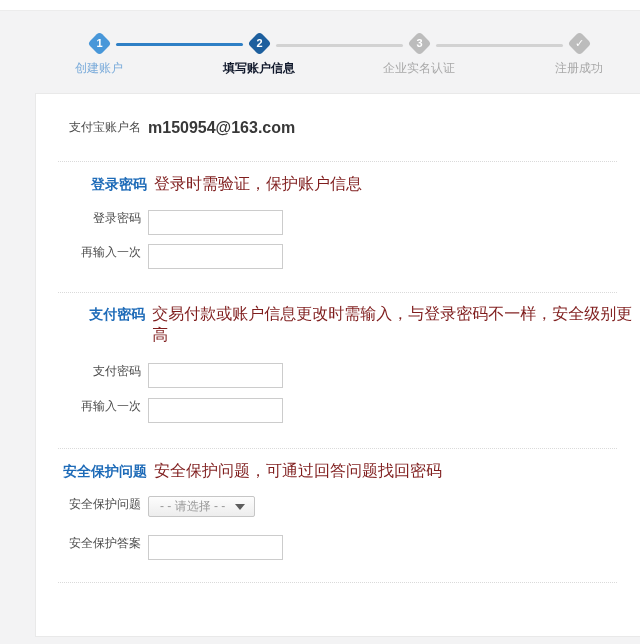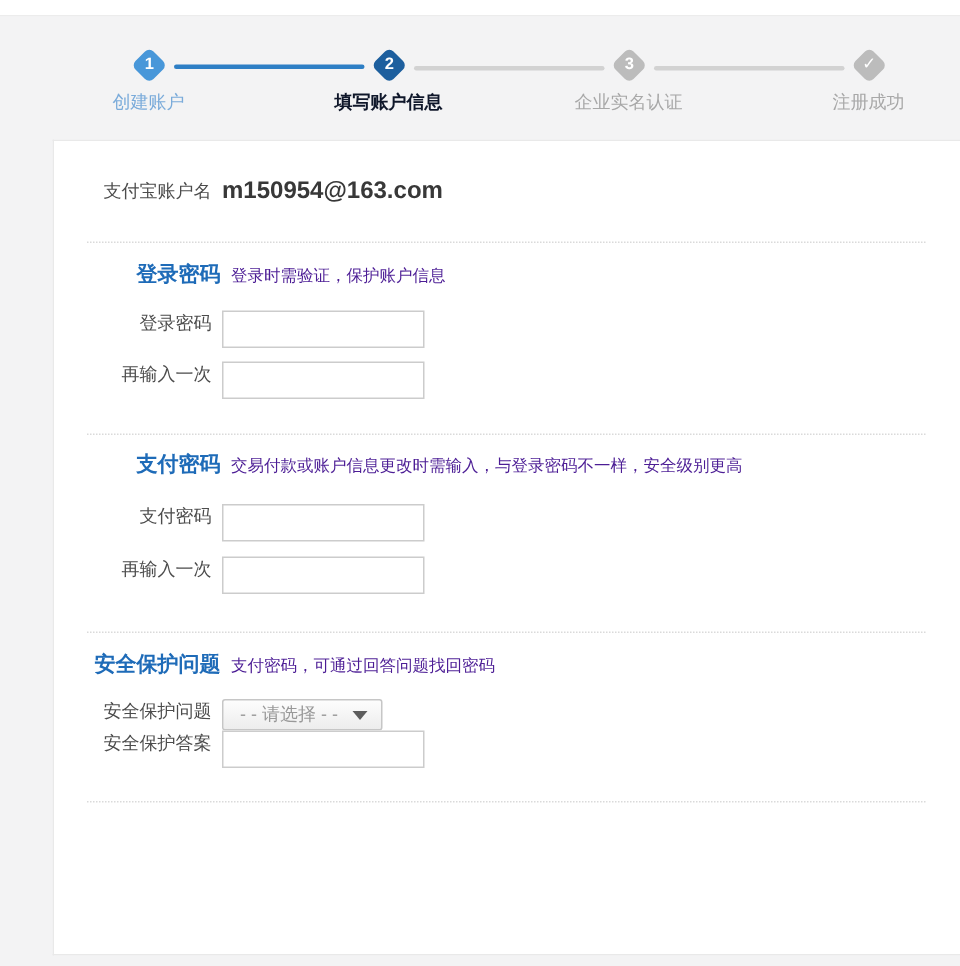--- a/index.html
+++ b/index.html
@@ -52,36 +52,36 @@
   .text-input {
     width:135px; height:25px; border:1px solid #cccccc; background:#fff;
     font-size:12px; padding:0 5px; color:#333;
   }
 
   .section-head-row { display:flex; align-items:baseline; }
   .sec-head {
     width:111px; text-align:right;
     color:#1e6bb8; font-size:14px; font-weight:bold;
   }
-  .sec-hint { margin-left:7px; font-size:11px; color:#4c1d95; }
+  .sec-hint { margin-left:7px; font-size:16px; color:#7f1d1d; }
 
   
   .row-account   { margin-top:0; }
   .sep-1 { margin-top:24px; }
   .head-login { margin-top:12px; }
   .row-login-1 { margin-top:15px; }
   .row-login-2 { margin-top:9px; }
   .sep-2 { margin-top:23px; }
   .head-pay { margin-top:11px; }
   .row-pay-1 { margin-top:17px; }
   .row-pay-2 { margin-top:10px; }
   .sep-3 { margin-top:25px; }
   .head-sec { margin-top:12px; }
   .row-question { margin-top:14px; }
-  .row-answer { }
+  .row-answer { margin-top:18px; }
   .sep-4 { margin-top:22px; }
 
   
   .select-box {
     width:107px; height:21px; border:1px solid #c6c6c6; border-radius:2px;
     background:linear-gradient(#fdfdfd,#ededed);
     display:flex; align-items:center; cursor:pointer;
   }
   .select-text { font-size:12px; color:#999999; padding-left:11px; }
   .chevron {
@@ -167,21 +167,21 @@
   </div>
   <div class="field-row row-pay-2">
     <span class="flabel">再输入一次</span>
     <input type="password" class="text-input" value="" style="">
   </div>
 
   <div class="dotted-sep sep-3"></div>
 
   <div class="section-head-row head-sec">
     <span class="sec-head">安全保护问题</span>
-    <span class="sec-hint">支付密码，可通过回答问题找回密码</span>
+    <span class="sec-hint">安全保护问题，可通过回答问题找回密码</span>
   </div>
   <div class="field-row row-question">
     <span class="flabel">安全保护问题</span>
     <div class="select-box">
       <span class="select-text">- - 请选择 - -</span>
       <span class="chevron"></span>
     </div>
   </div>
   <div class="field-row row-answer">
     <span class="flabel">安全保护答案</span>

